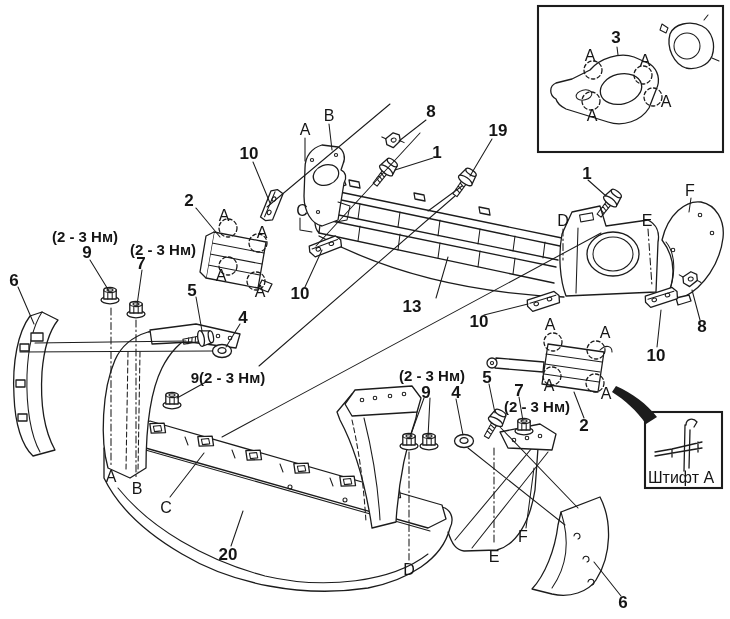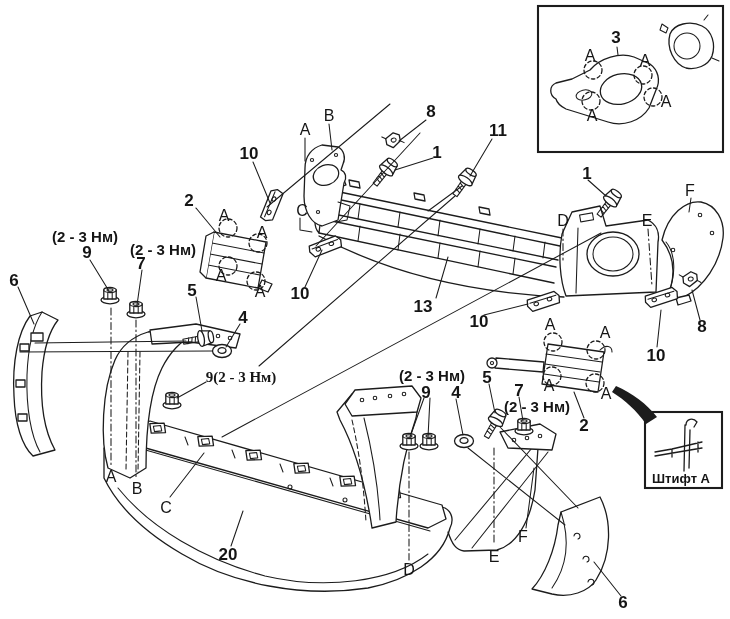--- a/index.html
+++ b/index.html
@@ -10,21 +10,21 @@
   .thin{stroke-width:1.05;}
   .part{fill:#ffffff;stroke:#1c1c1c;stroke-width:1.3;stroke-linejoin:round;}
   .dd{stroke-dasharray:7 3 1.5 3;}
   .dsh{stroke-dasharray:5 3;}
   .dc{stroke-dasharray:3.5 2.6;}
   .box{fill:none;stroke:#1c1c1c;stroke-width:2.1;}
   .callout{position:absolute;transform:translate(-50%,-50%);color:#151515;white-space:nowrap;line-height:1;}
   .num{font-size:17px;font-weight:700;}
   .letter{font-size:16px;font-weight:400;}
   .torque{font-size:15px;font-weight:700;}
-  .caption{font-size:13px;font-weight:700;}
+  .caption{font-size:16px;font-weight:400;}
 </style>
 </head>
 <body>
 
 <div id="stage">
   <svg width="730" height="619" viewBox="0 0 730 619">
     <defs>
       <g id="nut">
         <ellipse cx="0" cy="4" rx="9" ry="3.8" class="part"></ellipse>
         <path class="part" d="M-6.2,-6 L-6.2,3 L6.2,3 L6.2,-6 Z"></path>
@@ -232,41 +232,41 @@
 
   <div>
       <span class="callout num" style="left: 616px; top: 37px;">3</span>
       <span class="callout letter" style="left: 590px; top: 56px;">A</span>
       <span class="callout letter" style="left: 645px; top: 61px;">A</span>
       <span class="callout letter" style="left: 592px; top: 116px;">A</span>
       <span class="callout letter" style="left: 666px; top: 102px;">A</span>
       <span class="callout caption" style="left: 681px; top: 478px;">Штифт А</span>
       <span class="callout num" style="left: 431px; top: 111px;">8</span>
       <span class="callout num" style="left: 437px; top: 152px;">1</span>
-      <span class="callout num" style="left: 498px; top: 130px;">11</span>
+      <span class="callout num" style="left: 498px; top: 130px;">19</span>
       <span class="callout num" style="left: 249px; top: 153px;">10</span>
       <span class="callout num" style="left: 189px; top: 200px;">2</span>
       <span class="callout letter" style="left: 305px; top: 130px;">A</span>
       <span class="callout letter" style="left: 329px; top: 116px;">B</span>
       <span class="callout letter" style="left: 302px; top: 211px;">C</span>
       <span class="callout torque" style="left: 85px; top: 236px;">(2 - 3 Нм)</span>
       <span class="callout num" style="left: 87px; top: 252px;">9</span>
       <span class="callout torque" style="left: 163px; top: 249px;">(2 - 3 Нм)</span>
       <span class="callout num" style="left: 141px; top: 263px;">7</span>
       <span class="callout num" style="left: 14px; top: 280px;">6</span>
       <span class="callout num" style="left: 192px; top: 290px;">5</span>
       <span class="callout num" style="left: 243px; top: 317px;">4</span>
       <span class="callout letter" style="left: 224px; top: 216px;">A</span>
       <span class="callout letter" style="left: 262px; top: 233px;">A</span>
       <span class="callout letter" style="left: 221px; top: 276px;">A</span>
       <span class="callout letter" style="left: 260px; top: 292px;">A</span>
       <span class="callout num" style="left: 300px; top: 293px;">10</span>
-      <span class="callout num" style="left: 423px; top: 306px;">13</span>
+      <span class="callout num" style="left: 412px; top: 306px;">13</span>
       <span class="callout num" style="left: 479px; top: 321px;">10</span>
-      <span class="callout torque" style="left: 241px; top: 377px; font-family: Liberation Serif, serif;">9(2 - 3 Нм)</span>
+      <span class="callout torque" style="left: 228px; top: 377px;">9(2 - 3 Нм)</span>
       <span class="callout num" style="left: 587px; top: 173px;">1</span>
       <span class="callout letter" style="left: 563px; top: 221px;">D</span>
       <span class="callout letter" style="left: 647px; top: 221px;">E</span>
       <span class="callout letter" style="left: 690px; top: 191px;">F</span>
       <span class="callout num" style="left: 702px; top: 326px;">8</span>
       <span class="callout num" style="left: 656px; top: 355px;">10</span>
       <span class="callout letter" style="left: 550px; top: 325px;">A</span>
       <span class="callout letter" style="left: 605px; top: 333px;">A</span>
       <span class="callout letter" style="left: 549px; top: 386px;">A</span>
       <span class="callout letter" style="left: 606px; top: 394px;">A</span>

